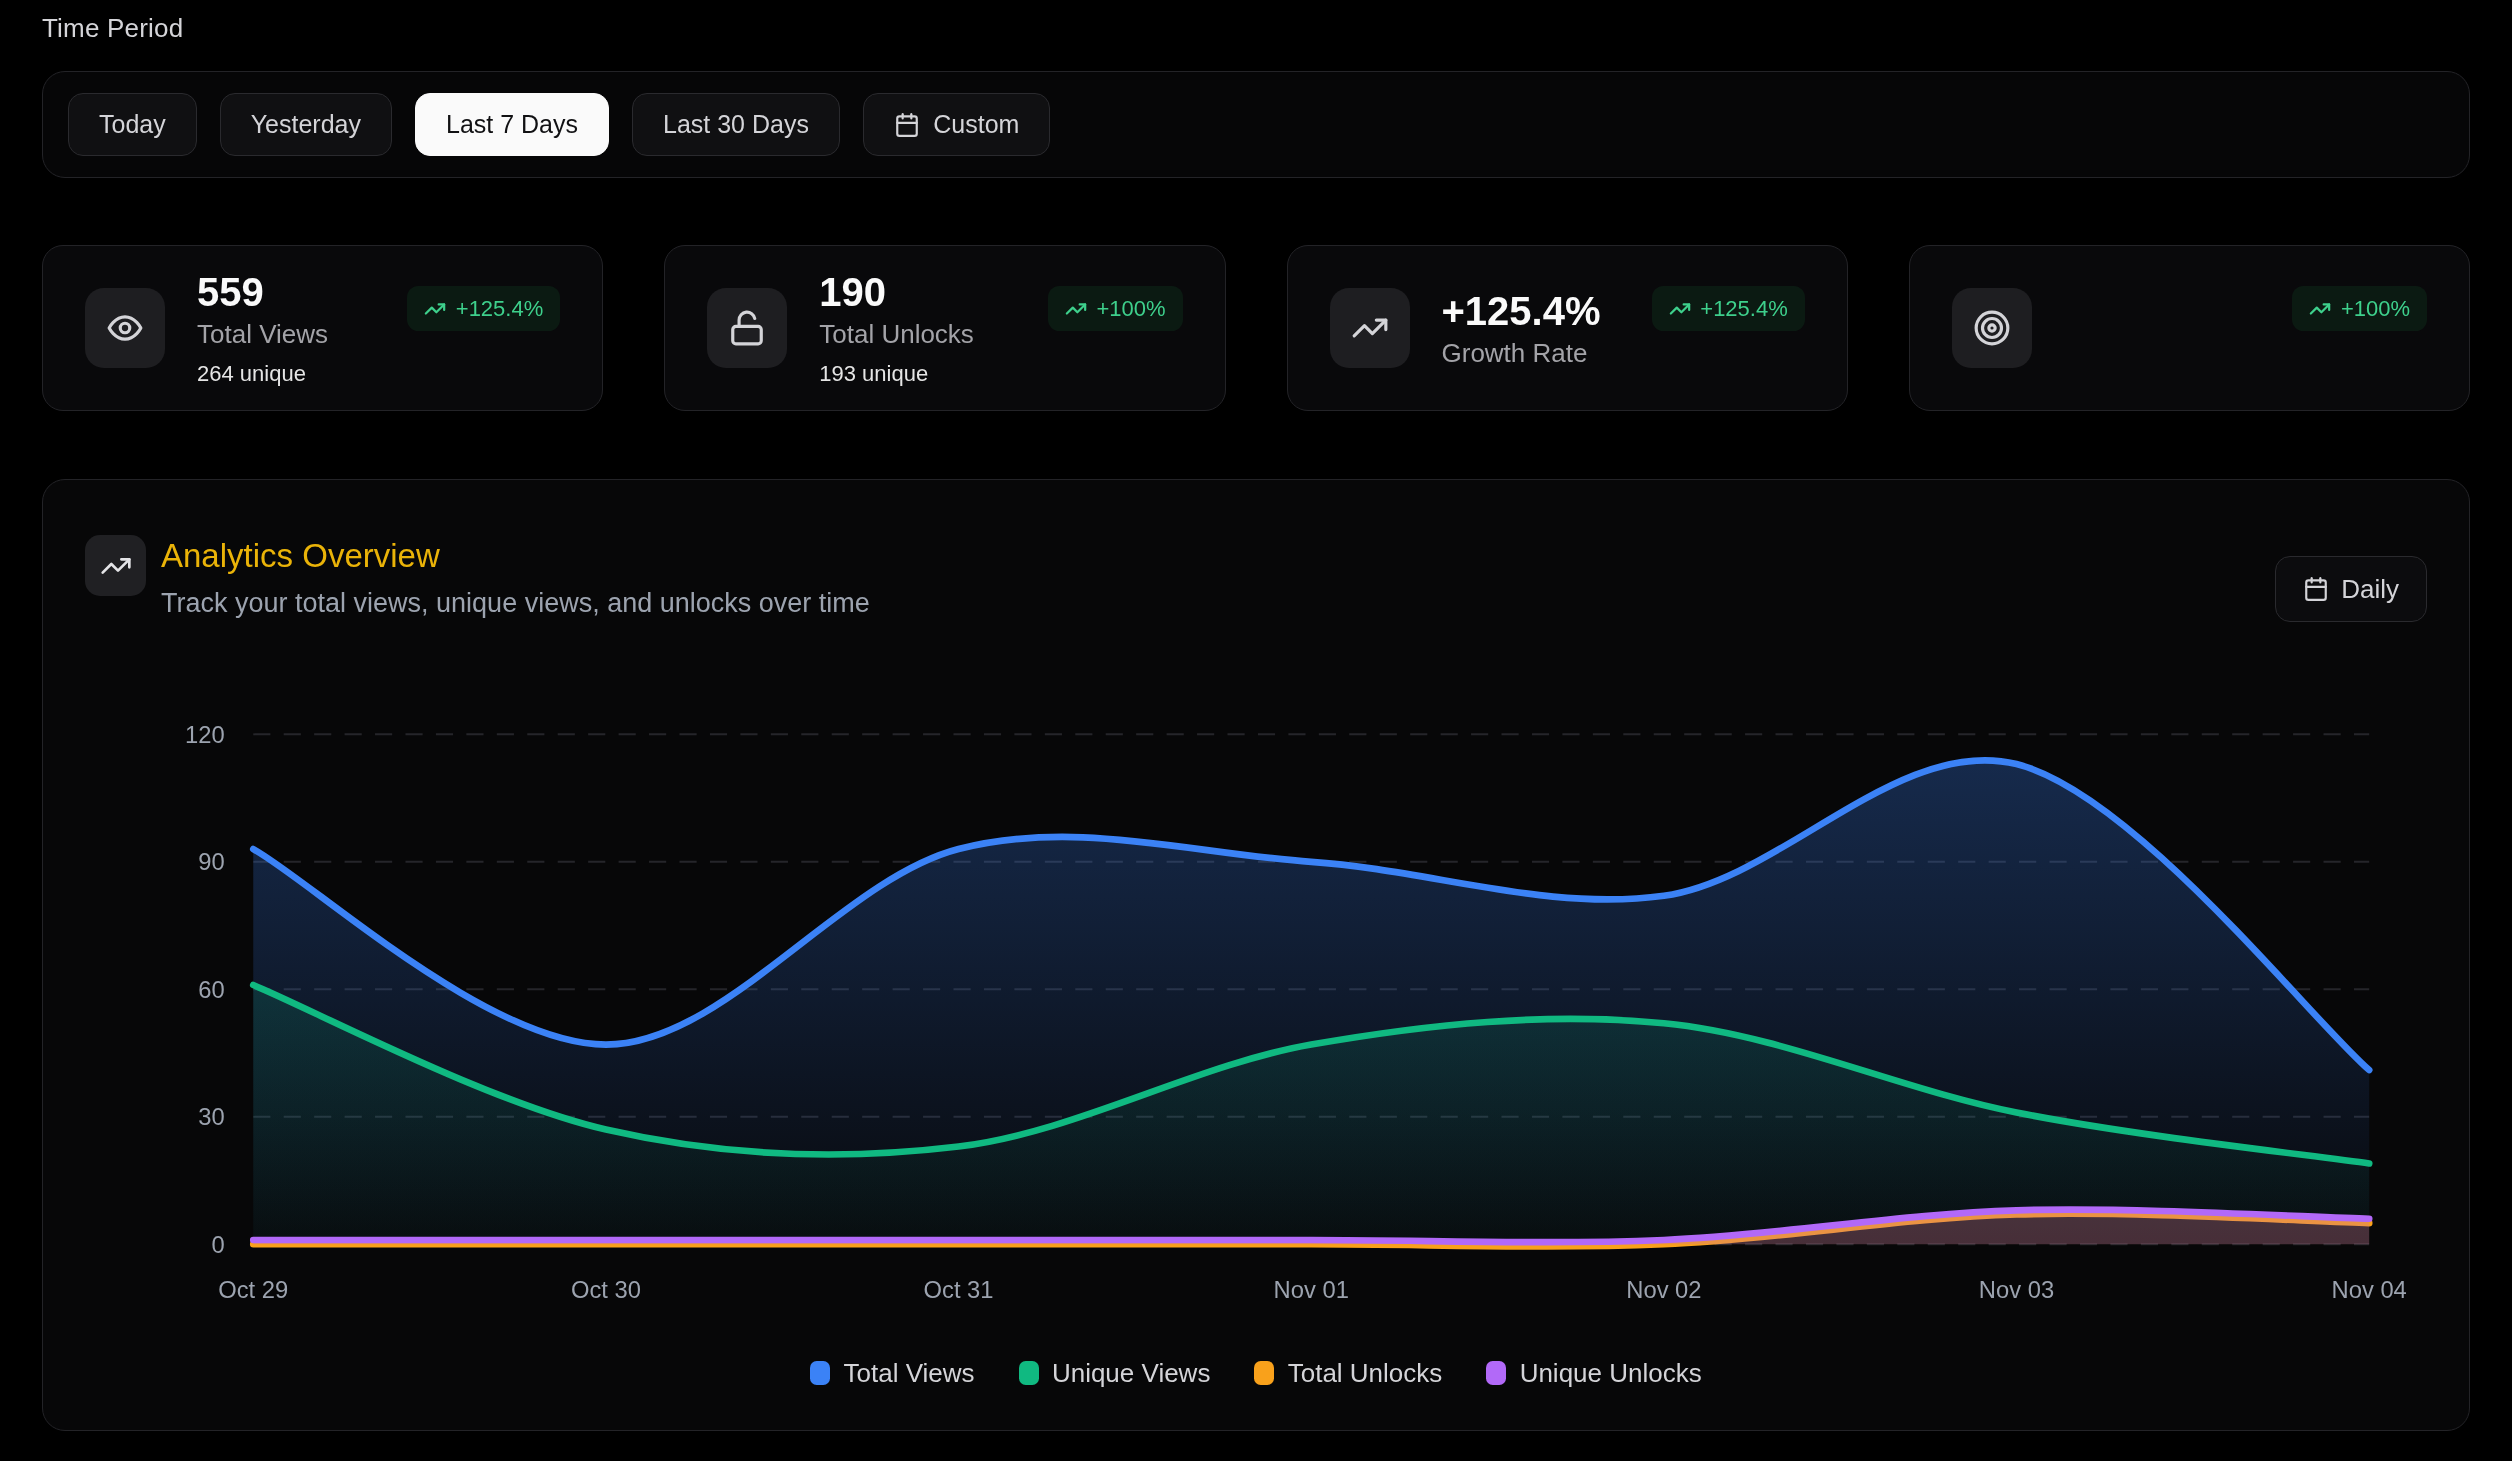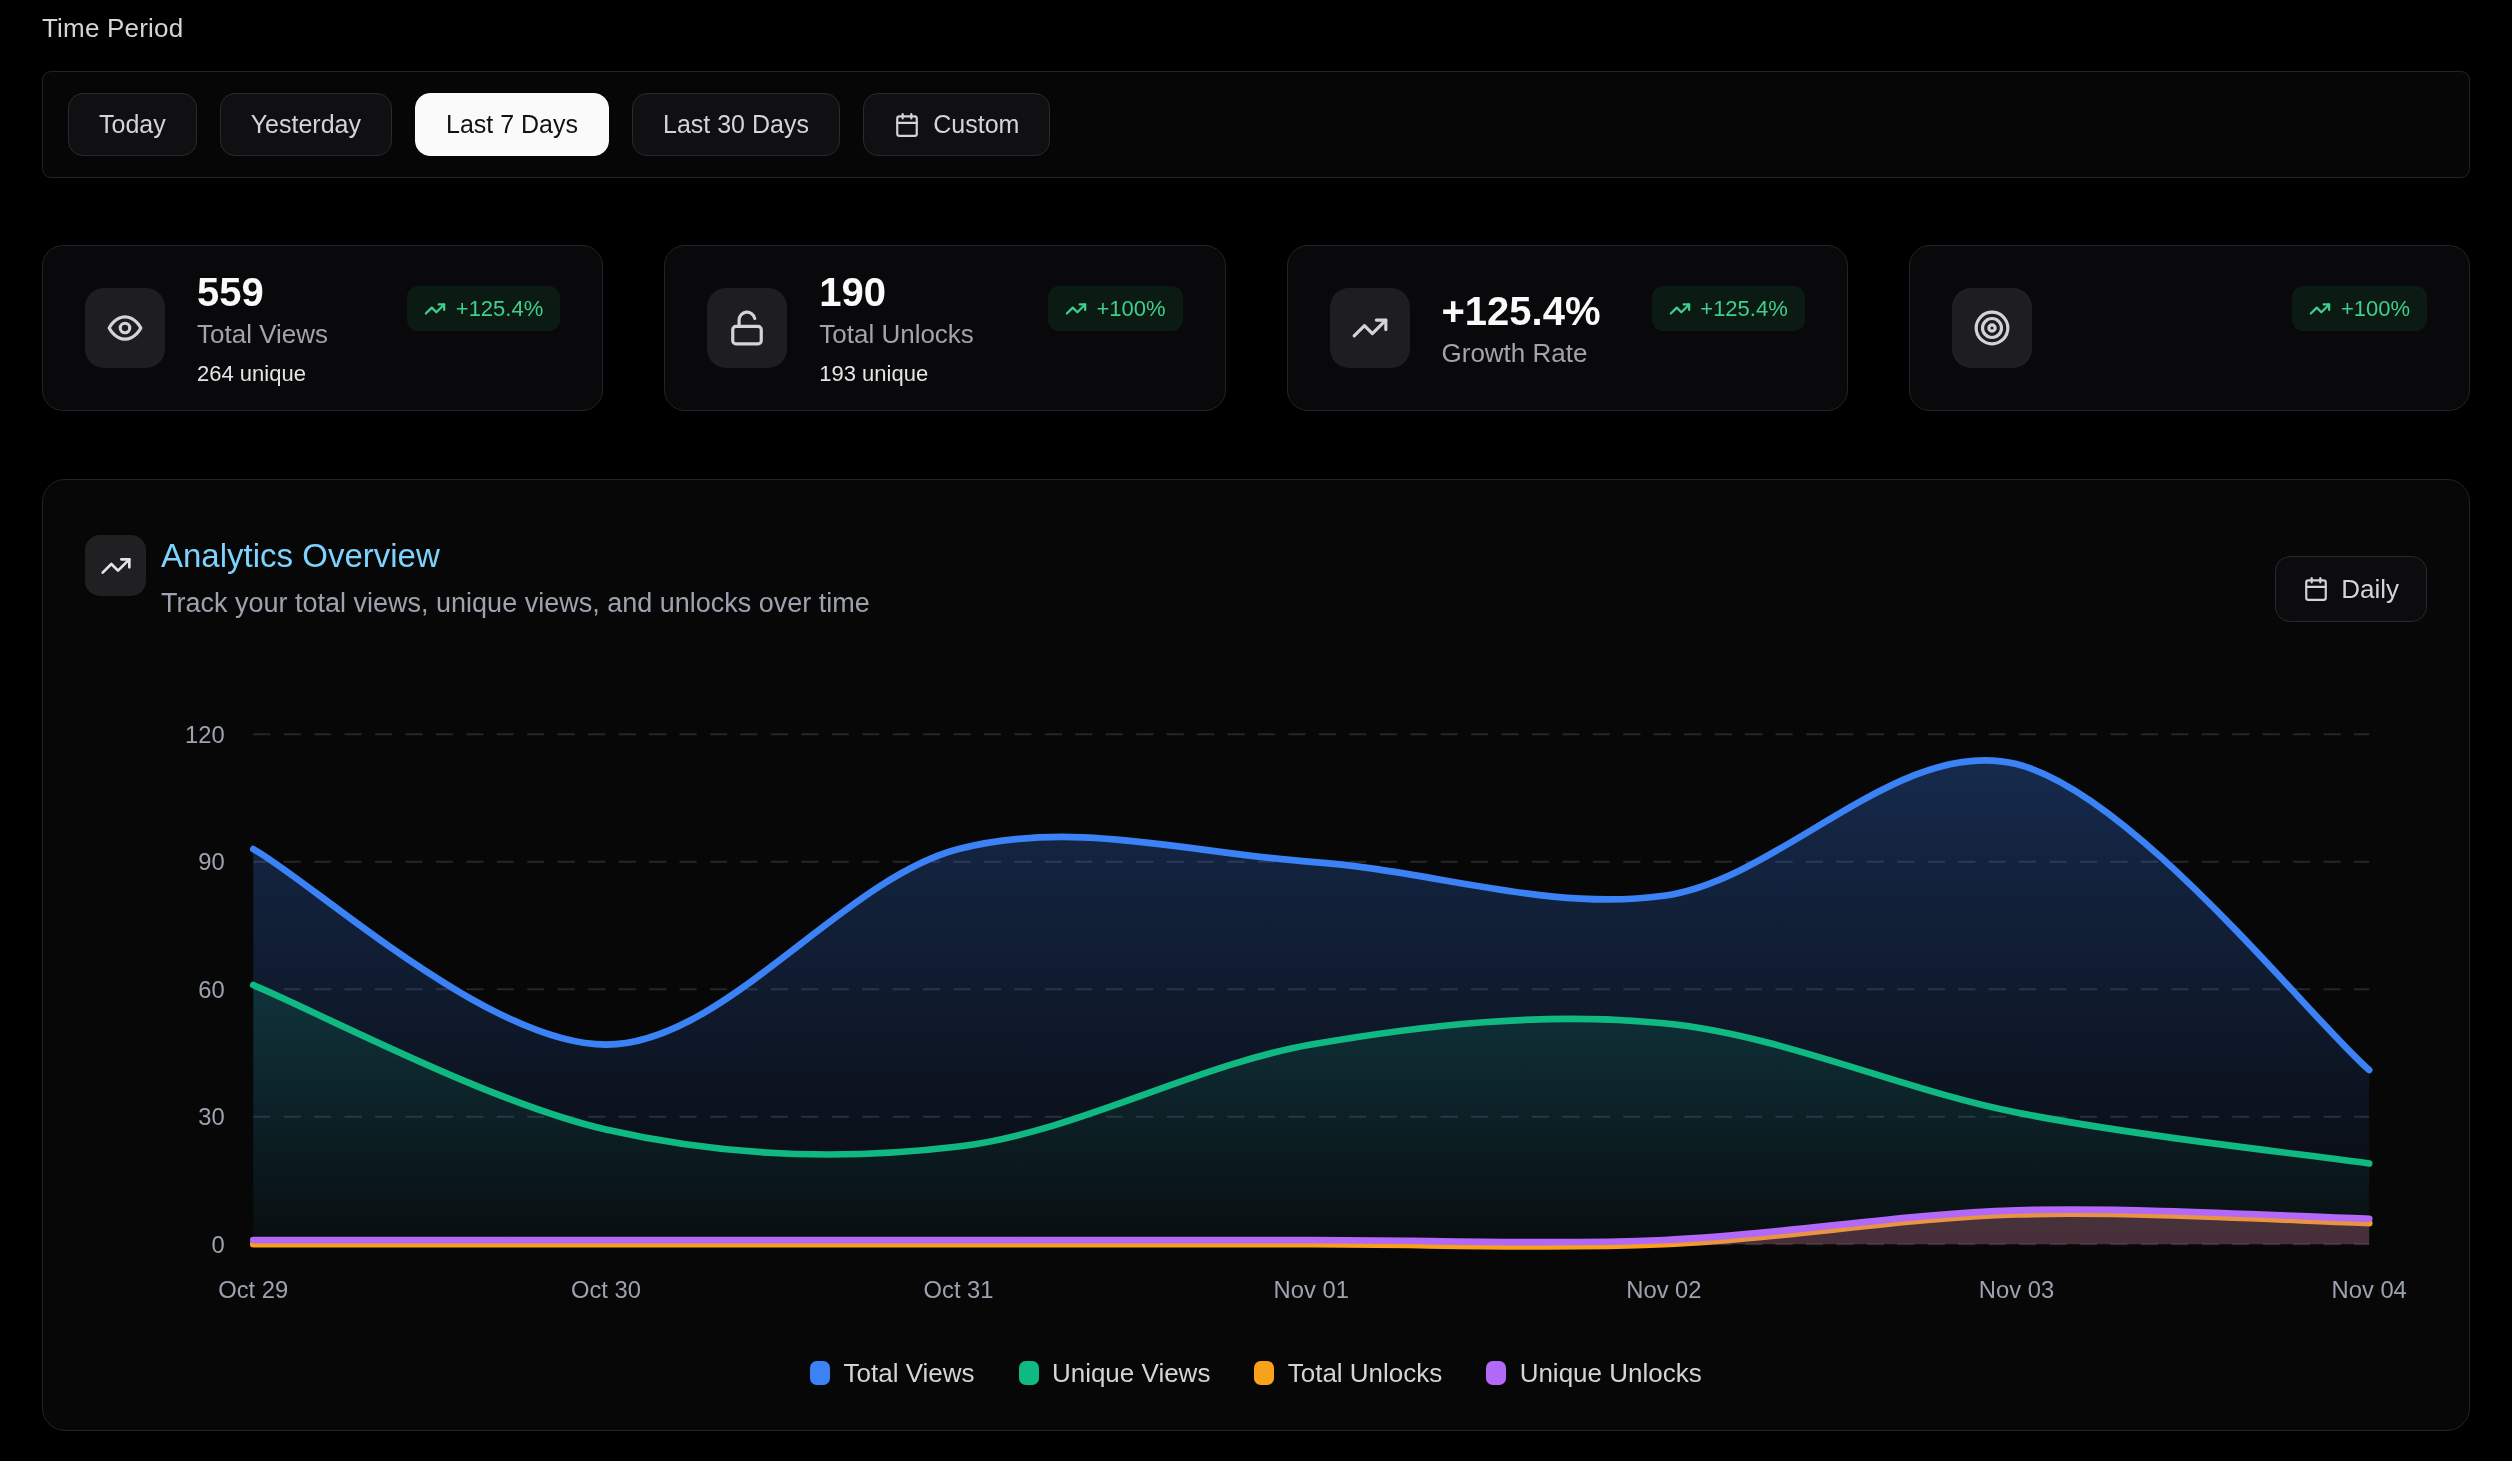--- a/index.html
+++ b/index.html
@@ -4,21 +4,21 @@
 <style>
   * { margin:0; padding:0; box-sizing:border-box; }
   html,body { width:2512px; height:1462px; background:#000; overflow:hidden;
               font-family:"Liberation Sans", sans-serif; }
 
   .page { width:2512px; height:1462px; position:relative; padding:13.3px 42px 0 42px; }
 
   .section-label { font-size:26px; color:#d4d4d8; letter-spacing:0.2px; }
 
   
-  .filter-bar { margin-top:27px; height:107px; border:1px solid #232327; border-radius:9px;
+  .filter-bar { margin-top:27px; height:107px; border:1px solid #232327; border-radius:23px;
                 background:#060607; display:flex; align-items:center; padding:0 25px; gap:23px; }
   .filter-btn { display:flex; align-items:center; gap:13.3px; height:63px; padding:0 30px;
                 border:1px solid #2a2a2e; border-radius:15px; background:#101012;
                 color:#d4d4d8; font-size:25px; cursor:pointer; white-space:nowrap; }
   .filter-btn.active { background:#fafafa; color:#111113; border-color:#fafafa; font-weight:400; }
   .filter-btn svg { width:26px; height:26px; }
 
   
   .stats-row { margin-top:67px; display:flex; gap:61px; }
   .stat-card { flex:1; height:166px; border:1px solid #232327; border-radius:21px;
@@ -37,21 +37,21 @@
            color:#3ed08c; font-size:22px; }
   .badge svg { width:22px; height:22px; }
 
   
   .chart-card { margin-top:68px; height:952px; border:1px solid #232327; border-radius:23px;
                 background:#070708; position:relative; overflow:hidden; }
   .chart-head-icon { position:absolute; left:42px; top:55px; width:61px; height:61px;
                      border-radius:15px; background:#202023; display:flex; align-items:center;
                      justify-content:center; color:#e4e4e7; }
   .chart-head-icon svg { width:32px; height:32px; }
-  .chart-title { position:absolute; left:118px; top:57px; font-size:33px; color:#7dd3fc; font-weight:500; }
+  .chart-title { position:absolute; left:118px; top:57px; font-size:33px; color:#eab308; font-weight:500; }
   .chart-subtitle { position:absolute; left:118px; top:108px; font-size:27px; color:#9ca3af; }
   .interval-btn { position:absolute; right:42px; top:76px; height:66px; display:flex;
                   align-items:center; gap:12.4px; padding:0 27px; border:1px solid #2a2a2e;
                   border-radius:15px; background:#0c0c0e; color:#d4d4d8; font-size:26px; cursor:pointer; }
   .interval-btn svg { width:26px; height:26px; }
 
   #chart-svg { position:absolute; left:0; top:0; }
 
   .legend { position:absolute; left:0; top:874px; width:100%; display:flex;
             justify-content:center; align-items:center; gap:44px; }

